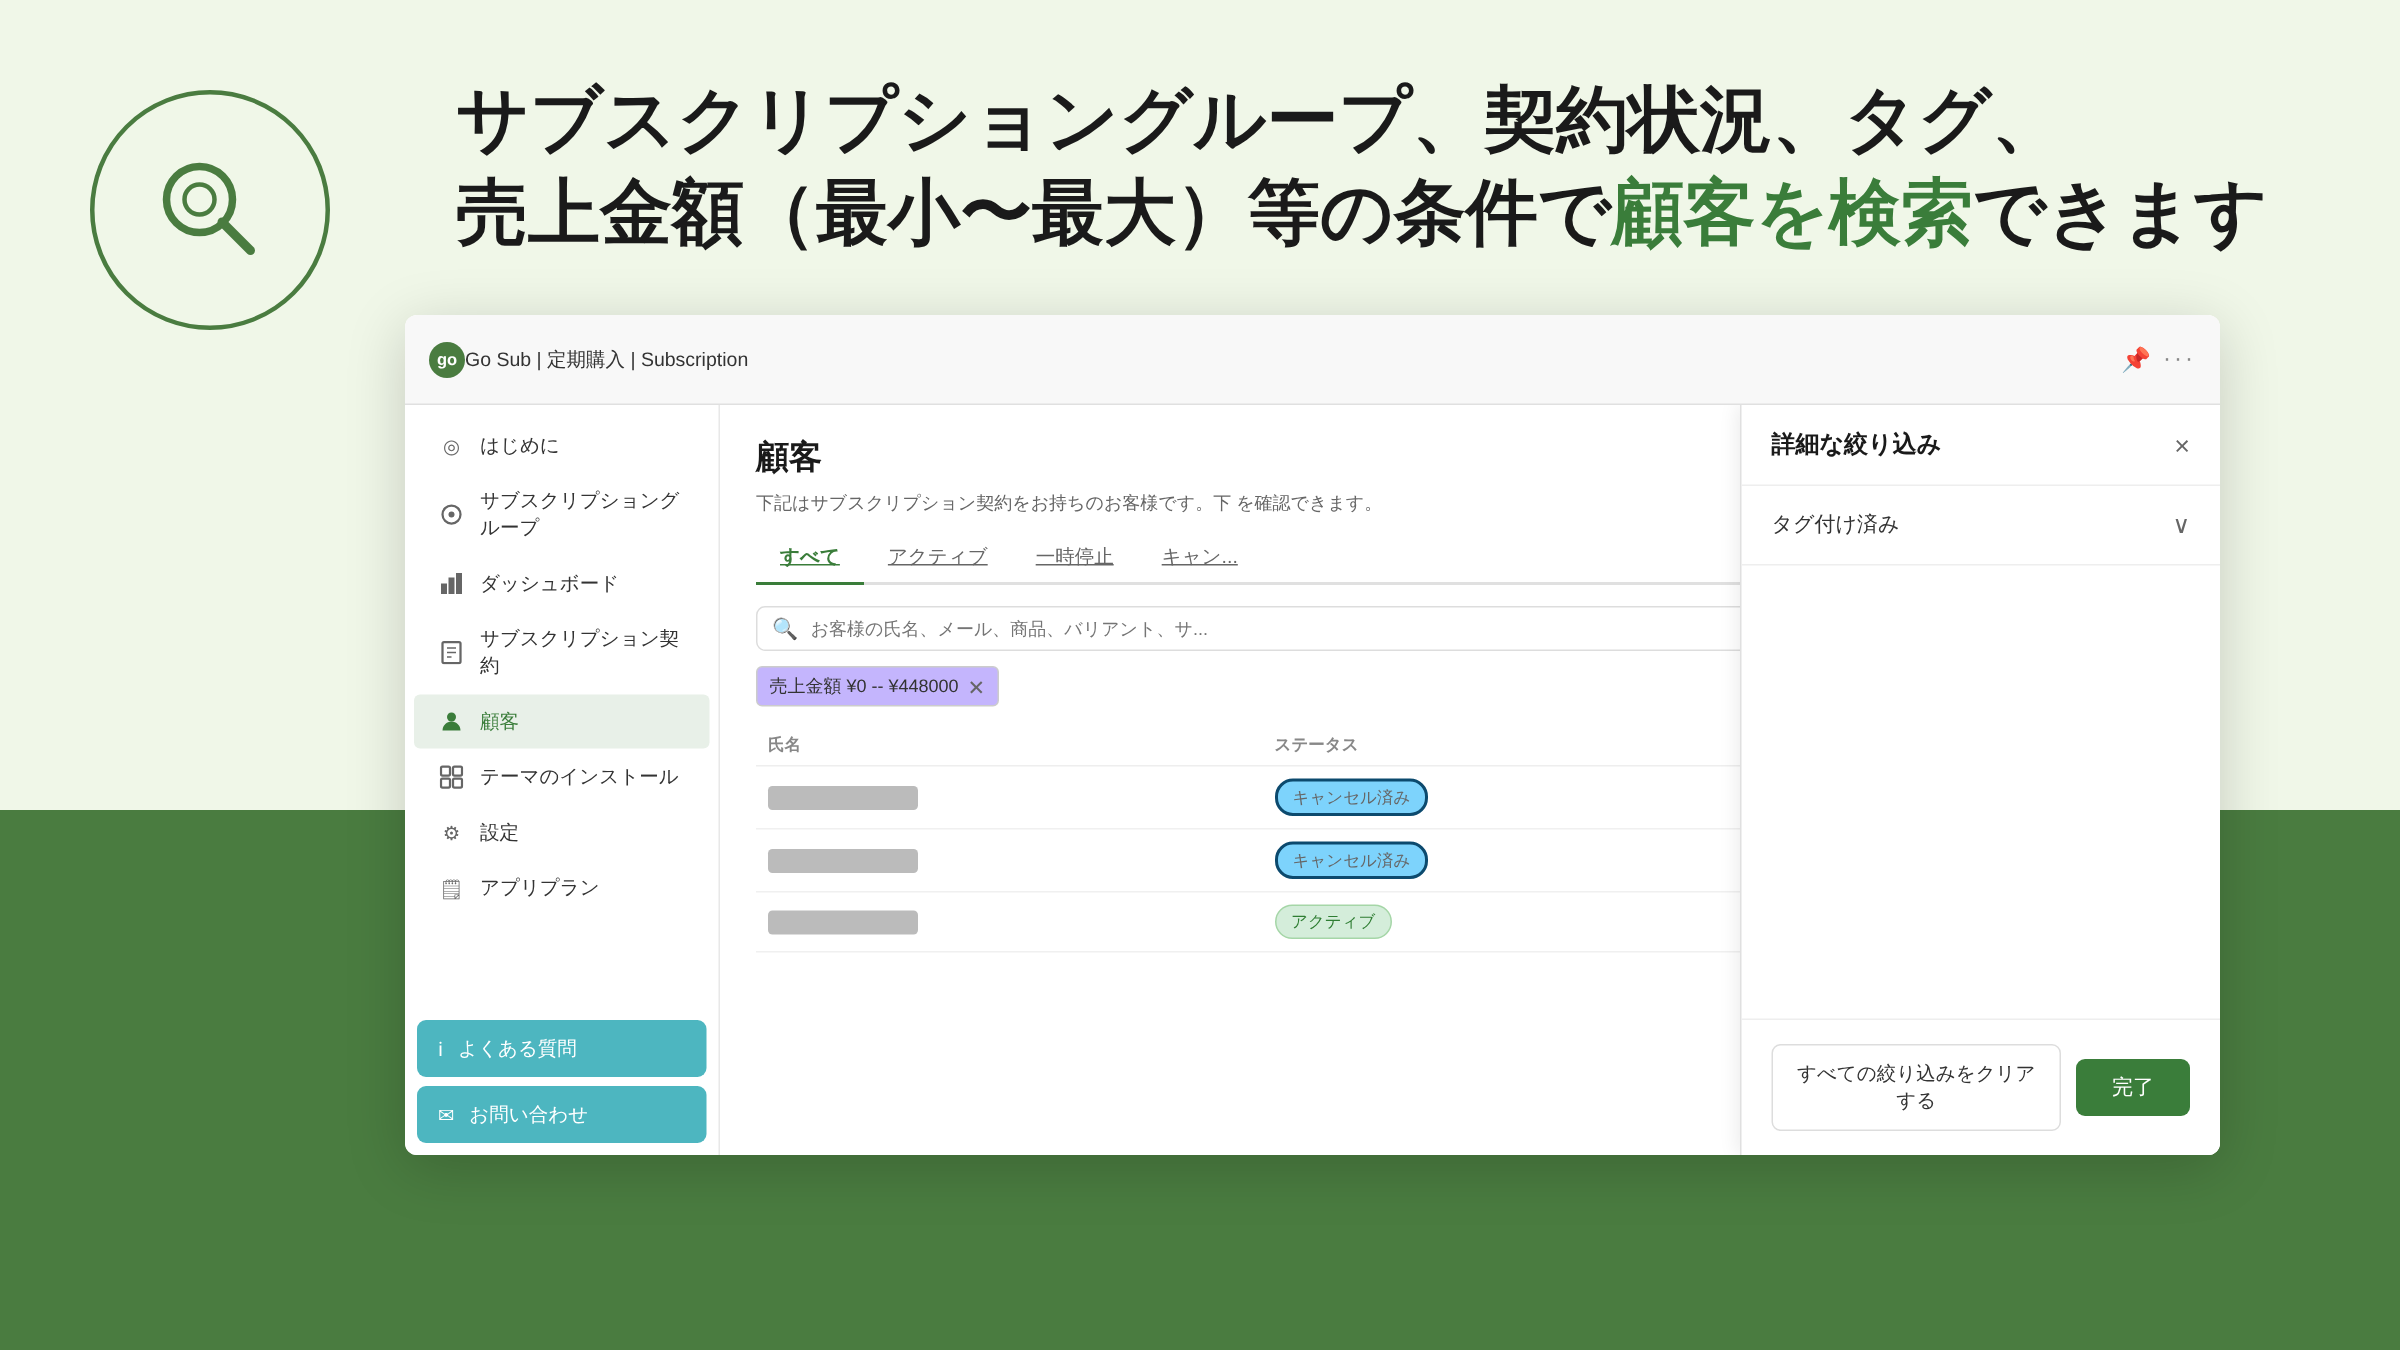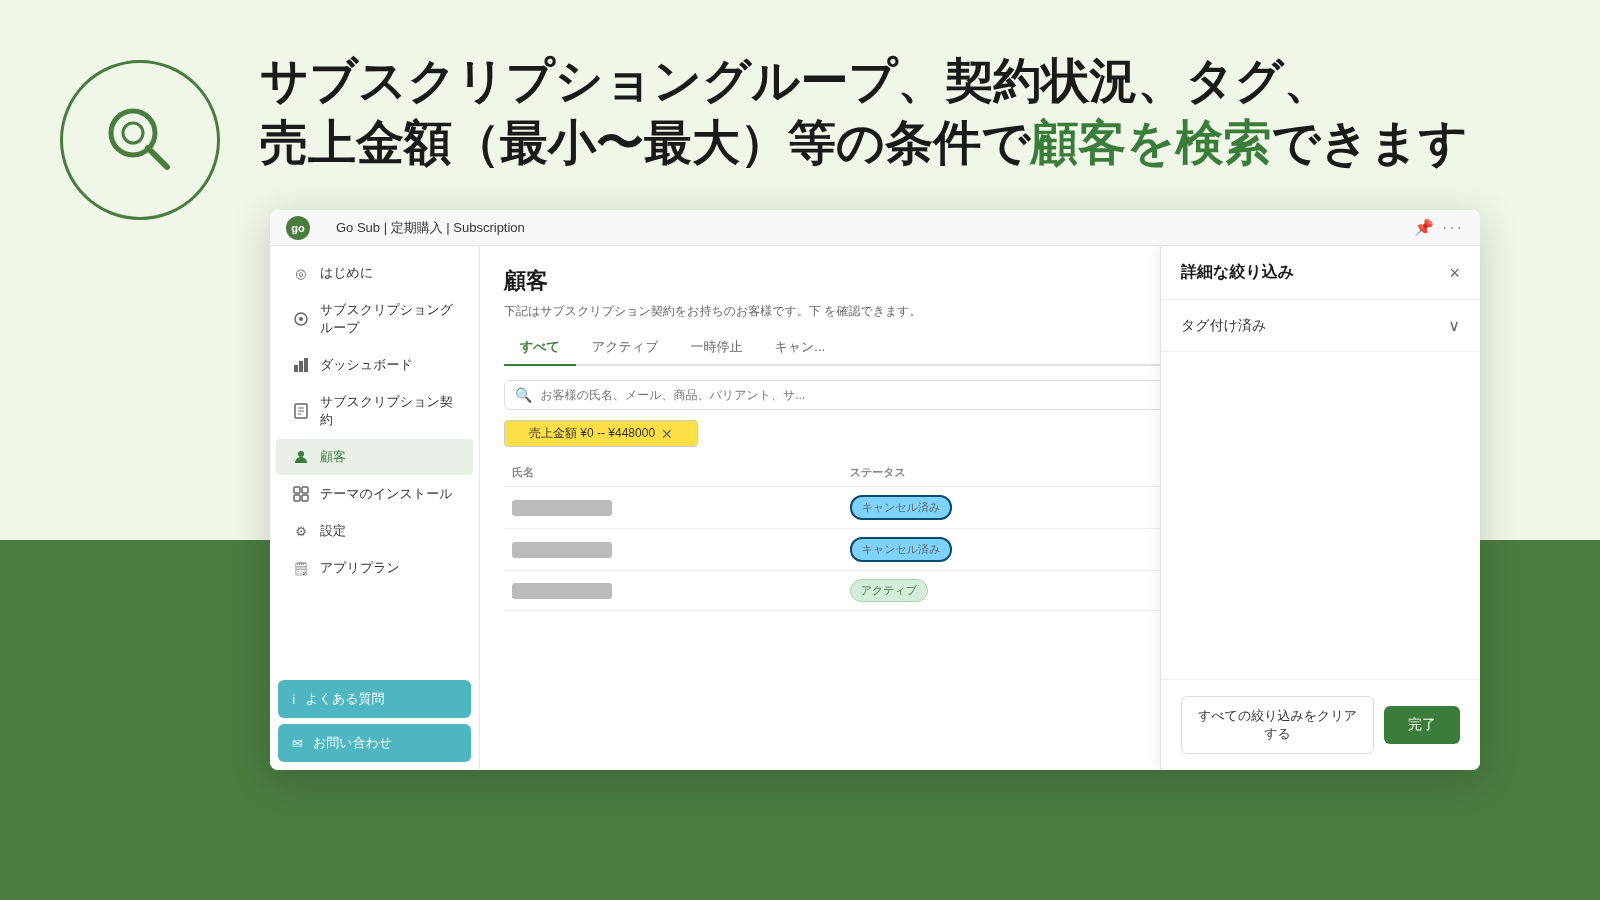--- a/index.html
+++ b/index.html
@@ -30,20 +30,21 @@
       display: flex;
       align-items: center;
       justify-content: center;
       flex-shrink: 0;
       margin-right: 40px;
       margin-top: 10px;
     }
 
     .hero-text {
       flex: 1;
+      margin-left: 44px;
     }
 
     .hero-text h1 {
       font-size: 48px;
       font-weight: 900;
       color: #1a1a1a;
       line-height: 1.3;
     }
 
     
@@ -64,27 +65,27 @@
       background: #fff;
       border-radius: 8px;
       box-shadow: 0 8px 40px rgba(0,0,0,0.18);
       overflow: hidden;
       display: flex;
       flex-direction: column;
     }
 
     
     .title-bar {
-      height: 36px;
+      height: 60px;
       background: #f8f8f8;
       border-bottom: 1px solid #e0e0e0;
       display: flex;
       align-items: center;
       padding: 0 16px;
-      gap: 26px;
+      gap: 0;
       flex-shrink: 0;
     }
 
     .title-bar-logo {
       width: 24px;
       height: 24px;
       background: #4a7c40;
       border-radius: 50%;
       display: flex;
       align-items: center;
@@ -235,20 +236,21 @@
       gap: 0;
     }
 
     .tab {
       padding: 8px 16px;
       font-size: 13px;
       color: #666;
       cursor: pointer;
       border-bottom: 2px solid transparent;
       margin-bottom: -2px;
+      text-decoration: underline;
     }
 
     .tab.active {
       color: #3a7d3a;
       border-bottom: 2px solid #3a7d3a;
       font-weight: 600;
     }
 
     
     .search-bar {
@@ -281,24 +283,24 @@
       display: flex;
       gap: 8px;
       margin-bottom: 12px;
       flex-wrap: wrap;
     }
 
     .filter-tag {
       display: flex;
       align-items: center;
       gap: 6px;
-      background: #fde047;
+      background: #c4b5fd;
       border: 1px solid #ccc;
       border-radius: 4px;
-      padding: 4px 24px;
+      padding: 4px 8px;
       font-size: 12px;
       color: #333;
     }
 
     .filter-tag-close {
       cursor: pointer;
       color: #666;
       font-size: 14px;
     }
 

